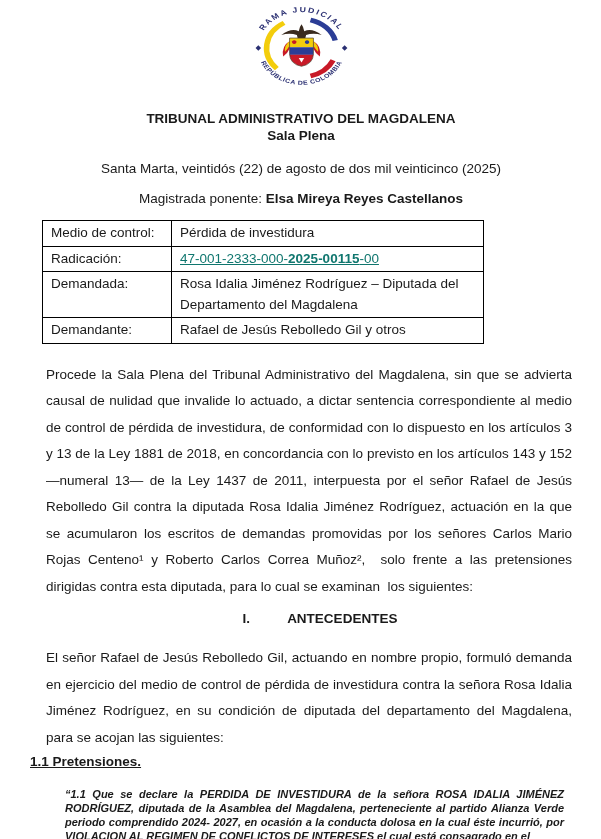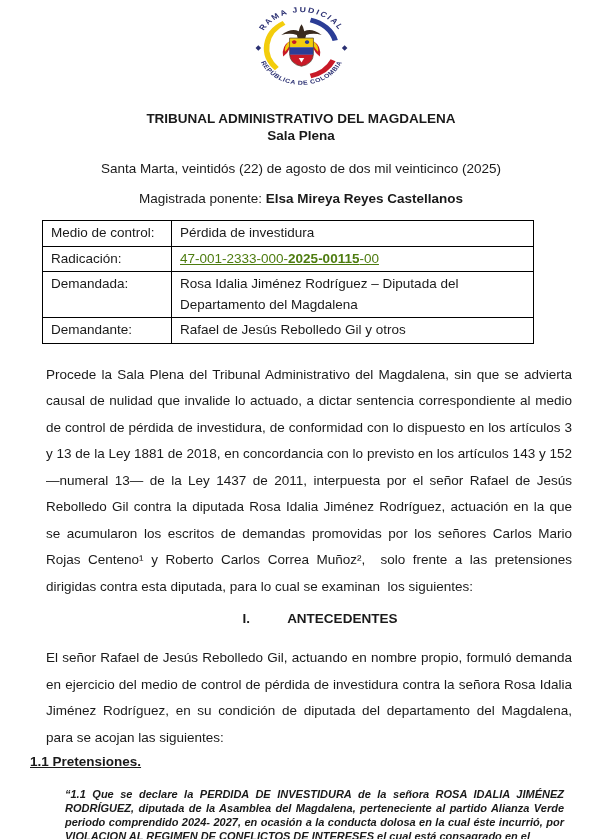--- a/index.html
+++ b/index.html
@@ -35,33 +35,33 @@
   }
   .magistrate-line {
     text-align: center;
     margin-top: 13px;
     line-height: 17px;
   }
   .magistrate-line .name { font-weight: bold; }
   table.case-table {
     border-collapse: collapse;
     margin: 13px 0 0 12px;
-    width: 492px;
+    width: 442px;
     table-layout: fixed;
   }
   table.case-table td {
     border: 1.5px solid #000;
     padding: 2px 8px;
     line-height: 20.5px;
     vertical-align: top;
     font-size: 13.5px;
   }
   td.c1 { width: 112px; }
   a.rad-link {
-    color: #4d7c0f;
+    color: #0f766e;
     text-decoration: underline;
   }
   a.rad-link .b { font-weight: bold; }
   p.body-par {
     text-align: justify;
     line-height: 26.5px;
     margin: 18px 0 0 16px;
     white-space: pre-wrap;
   }
   .section-heading {

